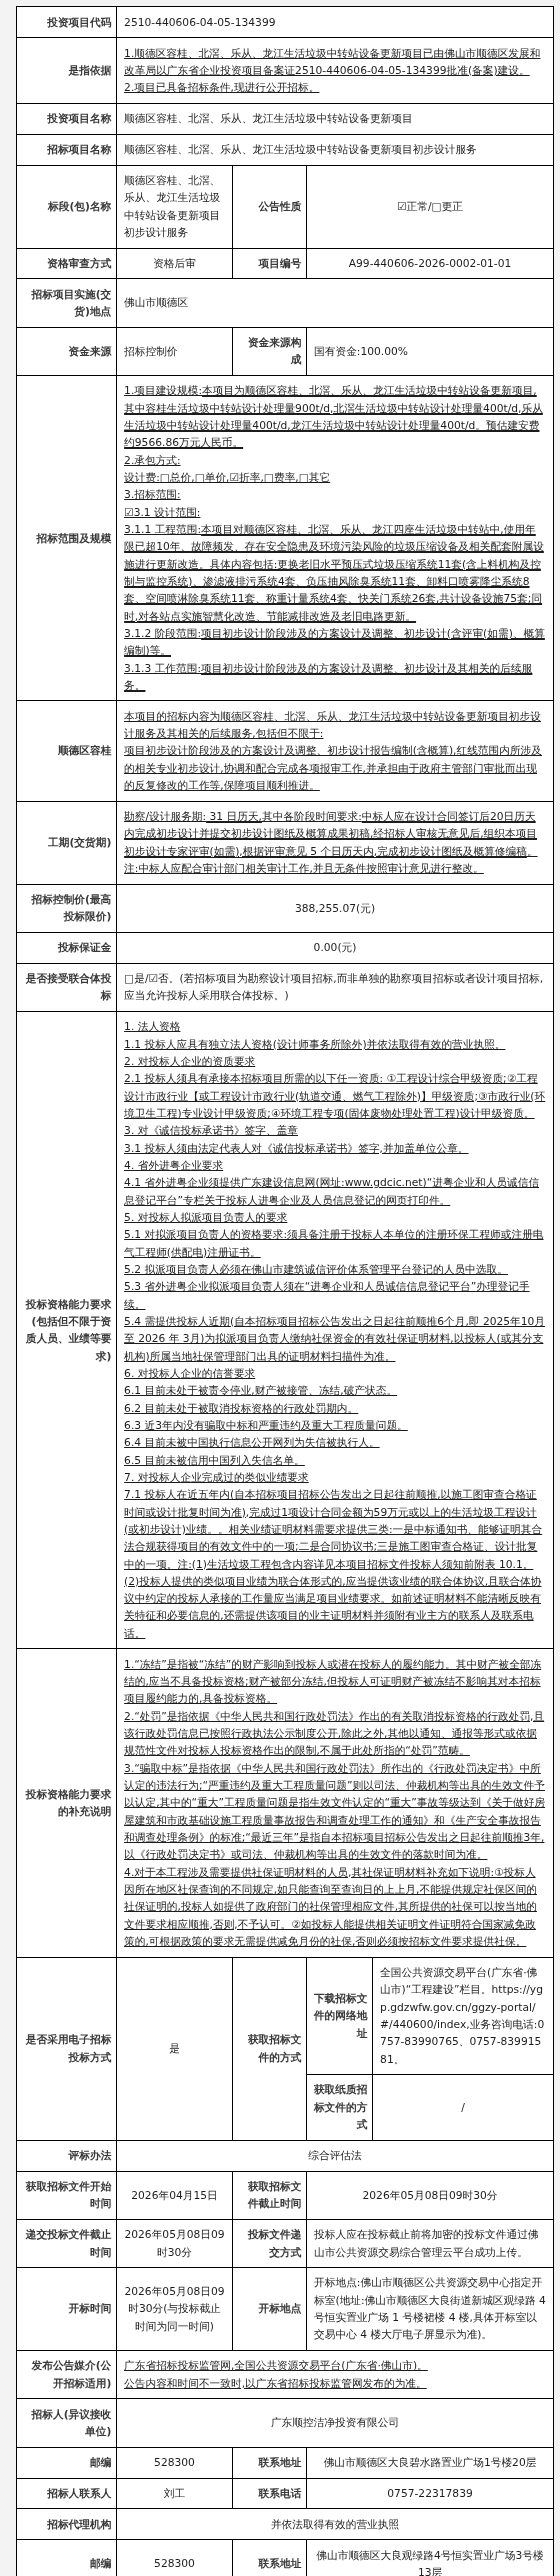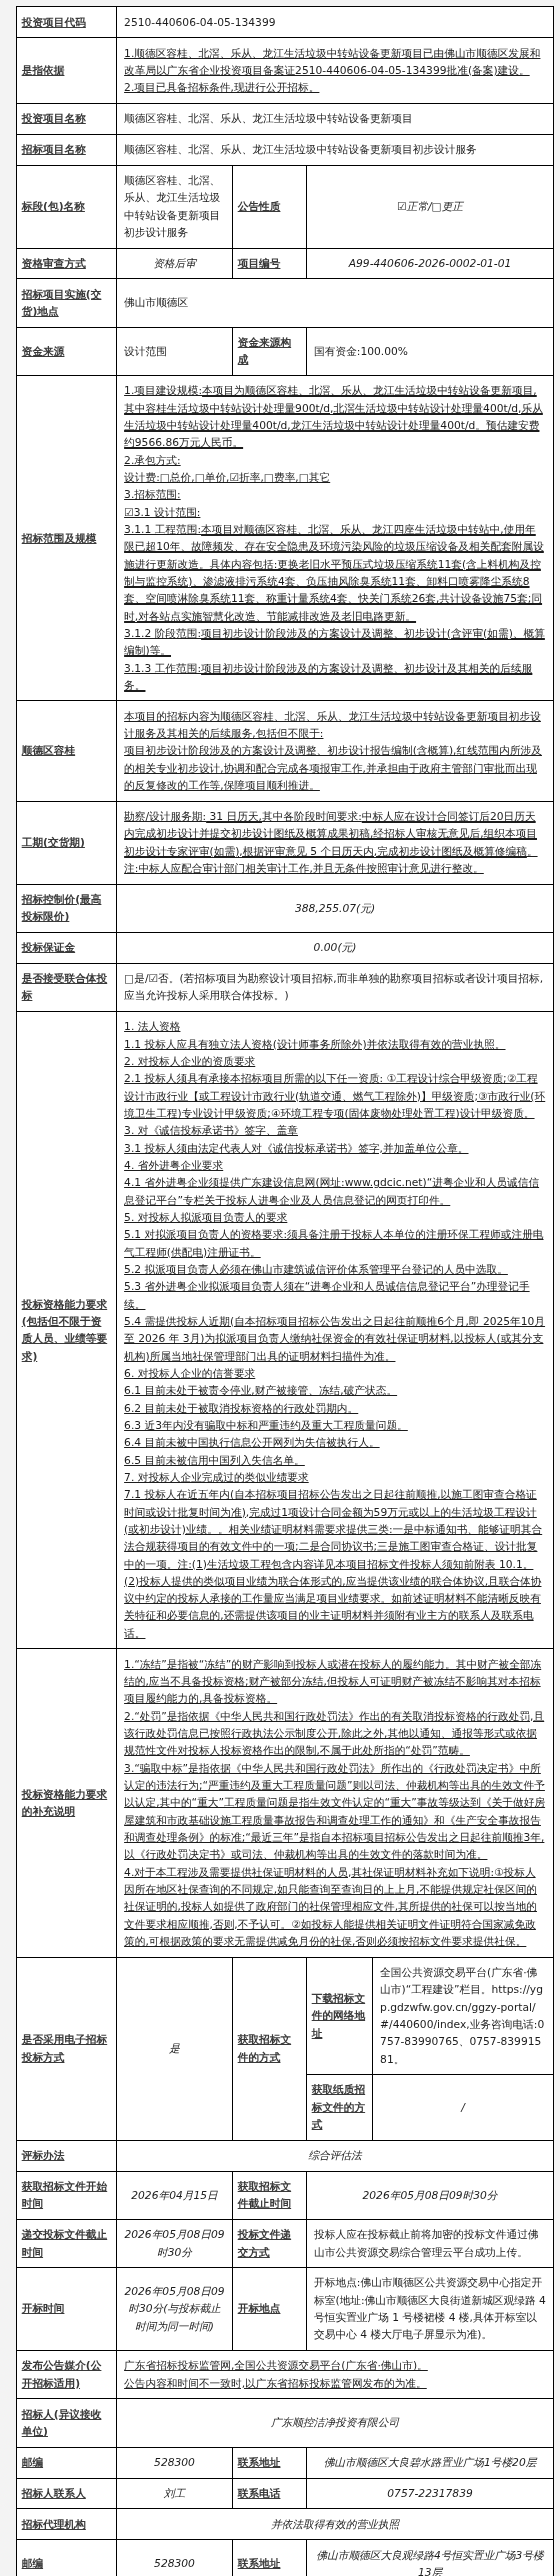--- a/index.html
+++ b/index.html
@@ -20,26 +20,25 @@
   td{
     border:0.8px solid #000;
     padding:6.3px 7.1px;
     font-size:10.7px;
     line-height:1.62;
     vertical-align:middle;
     word-break:break-all;
   }
   td.lbl{
     font-weight:bold;
-    text-align:left;
+    text-align:right;
     color:#3a3a3a;
     padding:6.3px 4.7px;
-    text-decoration:underline;
-  }
-  td.c{text-align:center;font-style:italic;}
+  }
+  td.c{text-align:center;}
   .p{margin:0;text-decoration:underline;}
   .u{text-decoration:underline;text-underline-offset:1.6px;}
 </style>
 </head>
 <body>
 
 <div class="wrap">
 <table class="doc">
   <colgroup>
     <col style="width:100px">
@@ -87,21 +86,21 @@
     <td colspan="2" class="c">A99-440606-2026-0002-01-01</td>
   </tr>
 
   <tr>
     <td class="lbl">招标项目实施(交货)地点</td>
     <td colspan="4">佛山市顺德区</td>
   </tr>
 
   <tr>
     <td class="lbl">资金来源</td>
-    <td>设计范围</td>
+    <td>招标控制价</td>
     <td class="lbl">资金来源构成</td>
     <td colspan="2">国有资金:100.00%</td>
   </tr>
 
   <tr>
     <td class="lbl">招标范围及规模</td>
     <td colspan="4">
       <div class="p"><span>1.项目建设规模:</span><span class="u">本项目为顺德区容桂、北滘、乐从、龙江生活垃圾中转站设备更新项目,其中容桂生活垃圾中转站设计处理量900t/d,北滘生活垃圾中转站设计处理量400t/d,乐从生活垃圾中转站设计处理量400t/d,龙江生活垃圾中转站设计处理量400t/d。预估建安费约9566.86万元人民币。</span></div>
       <div class="p">2.承包方式:</div>
       <div class="p">设计费:□总价,□单价,☑折率,□费率,□其它</div>

